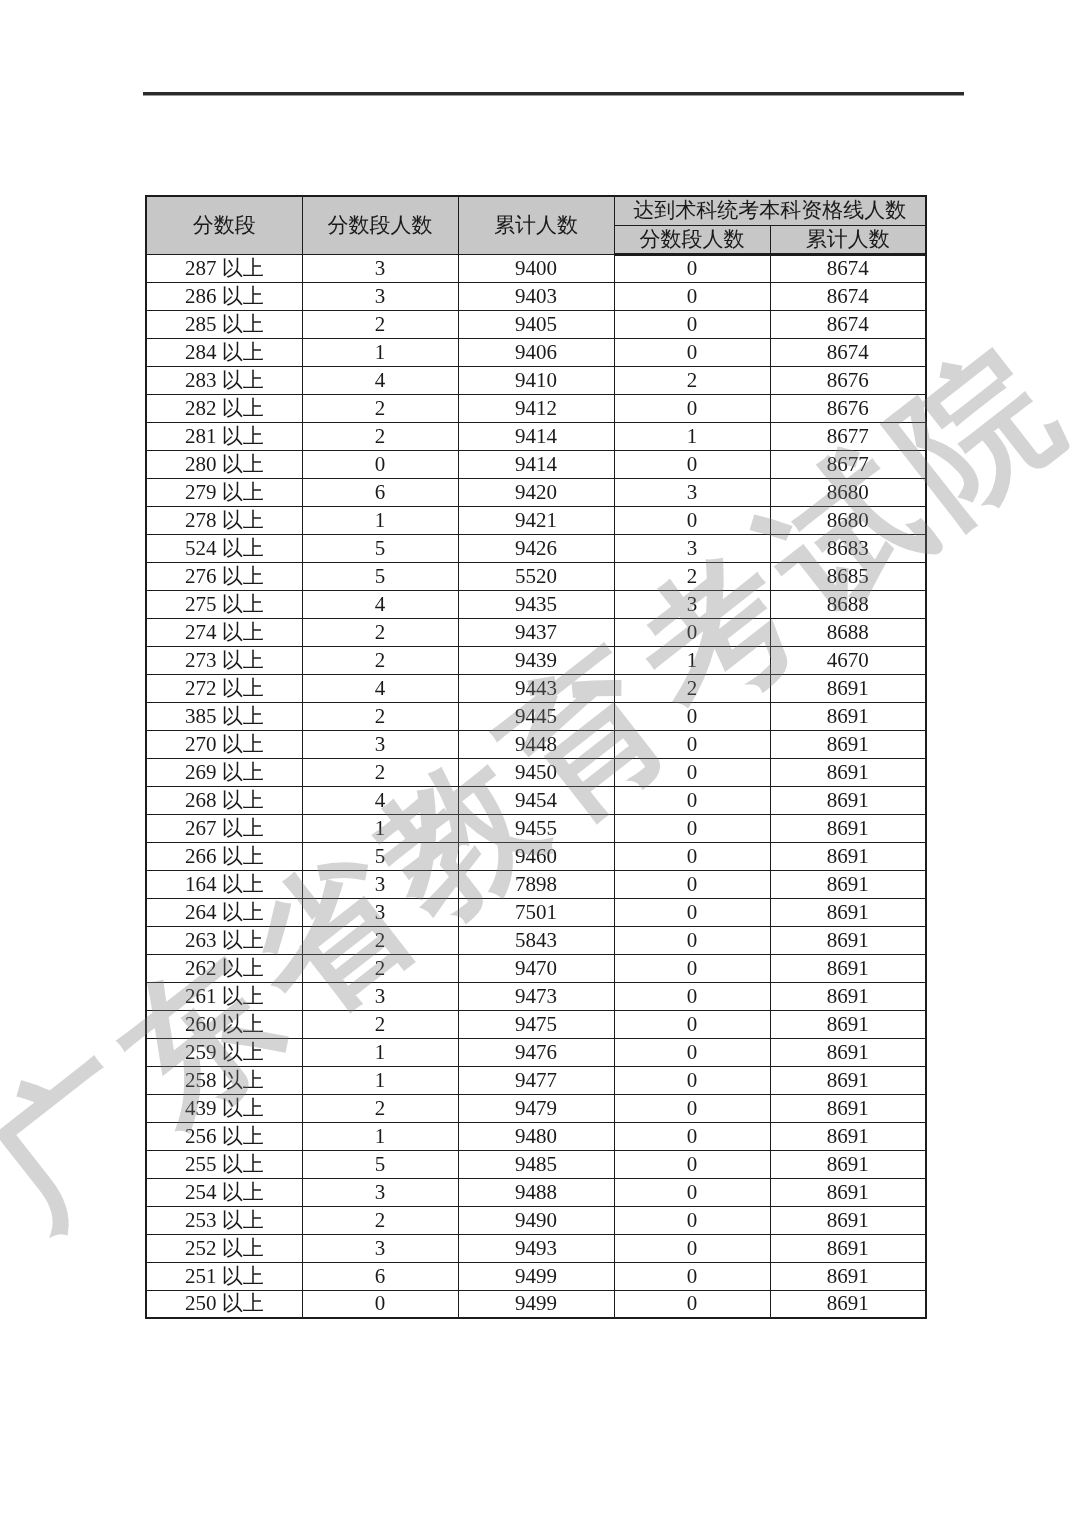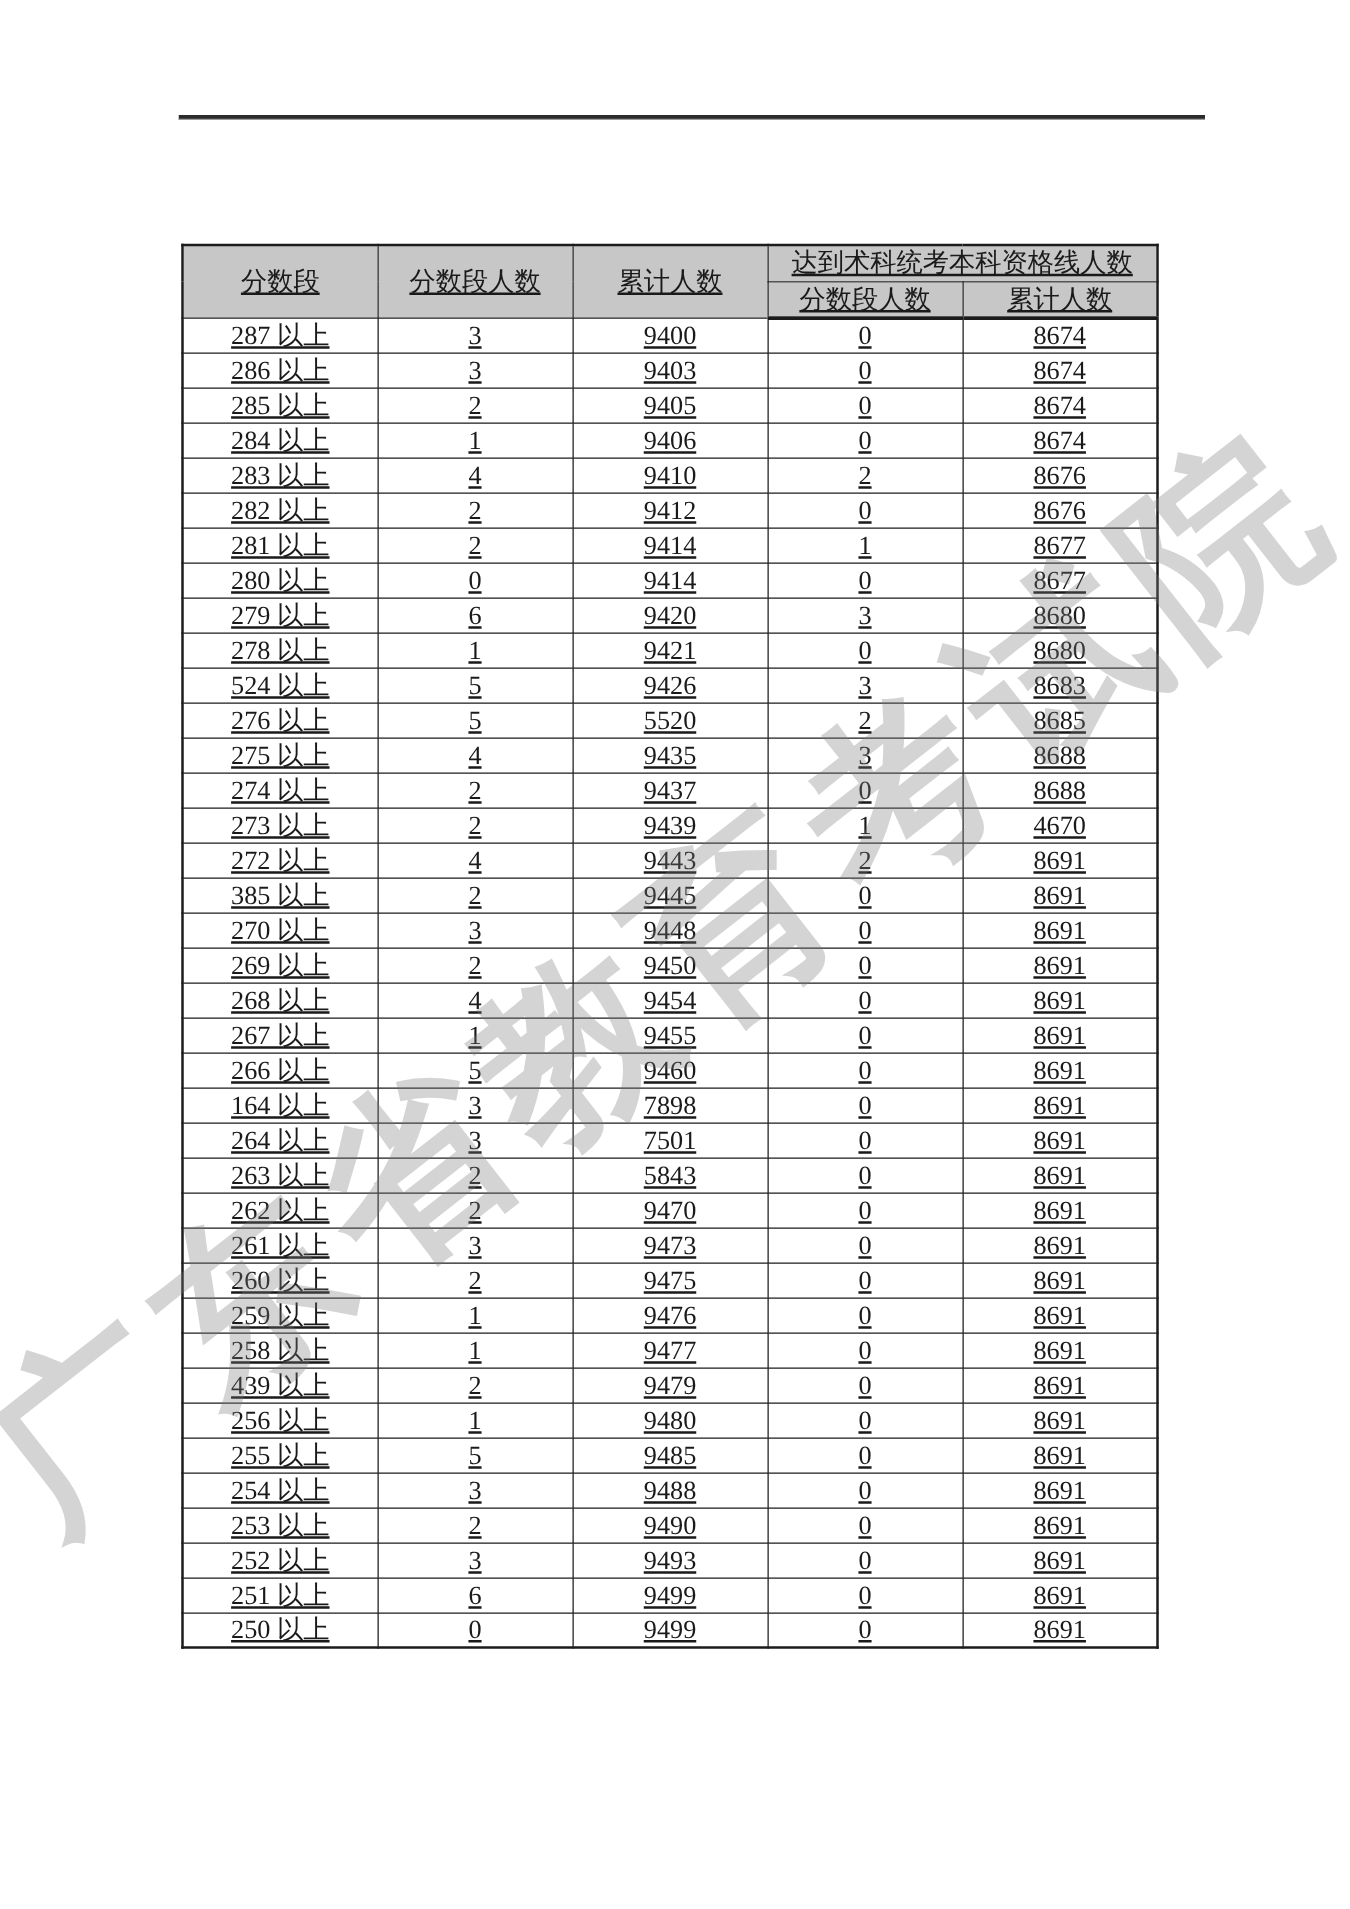--- a/index.html
+++ b/index.html
@@ -30,21 +30,20 @@
     width: 821px;
     height: 4px;
     background: #2b2b2b;
     border-bottom: 1px solid #9a9a9a;
   }
   .table-wrap {
     position: absolute;
     left: 145px;
     top: 195px;
     width: 780px;
-    text-decoration: underline;
   }
   table.score-table {
     border-collapse: collapse;
     table-layout: fixed;
     width: 780px;
     border: 2px solid var(--border-col);
   }
   table.score-table col { width: 156px; }
   table.score-table th,
   table.score-table td {

